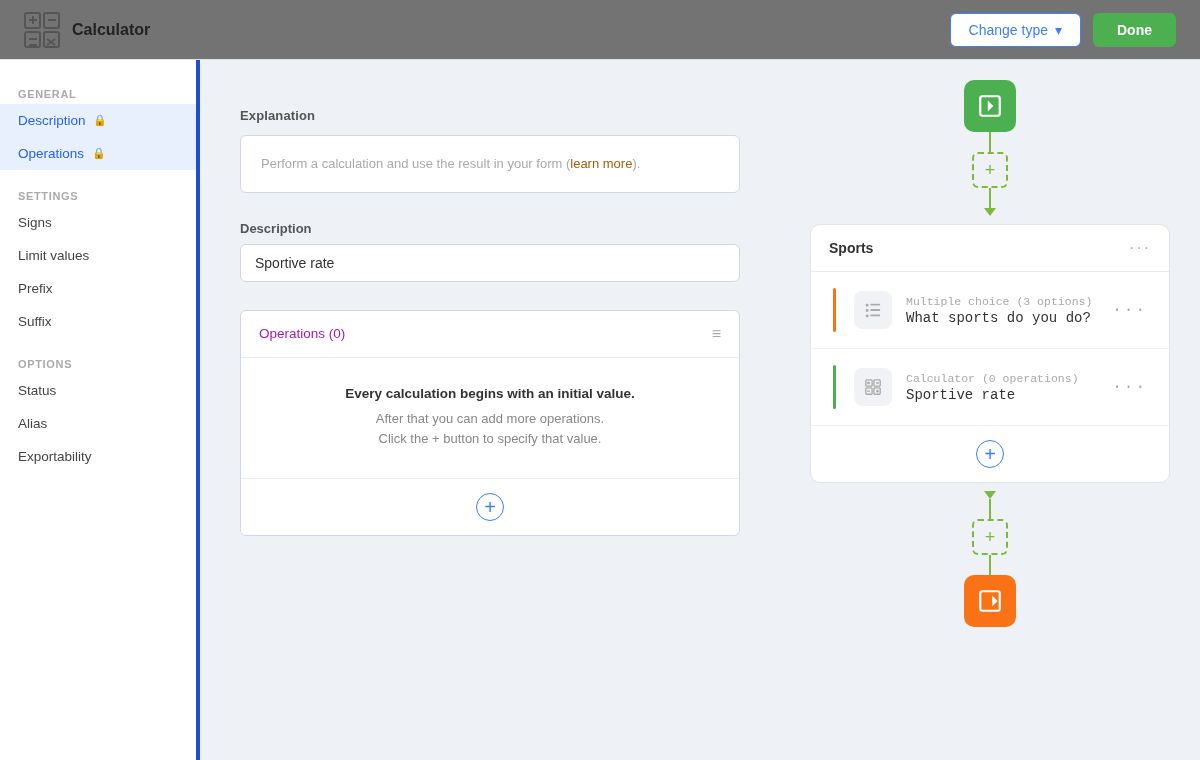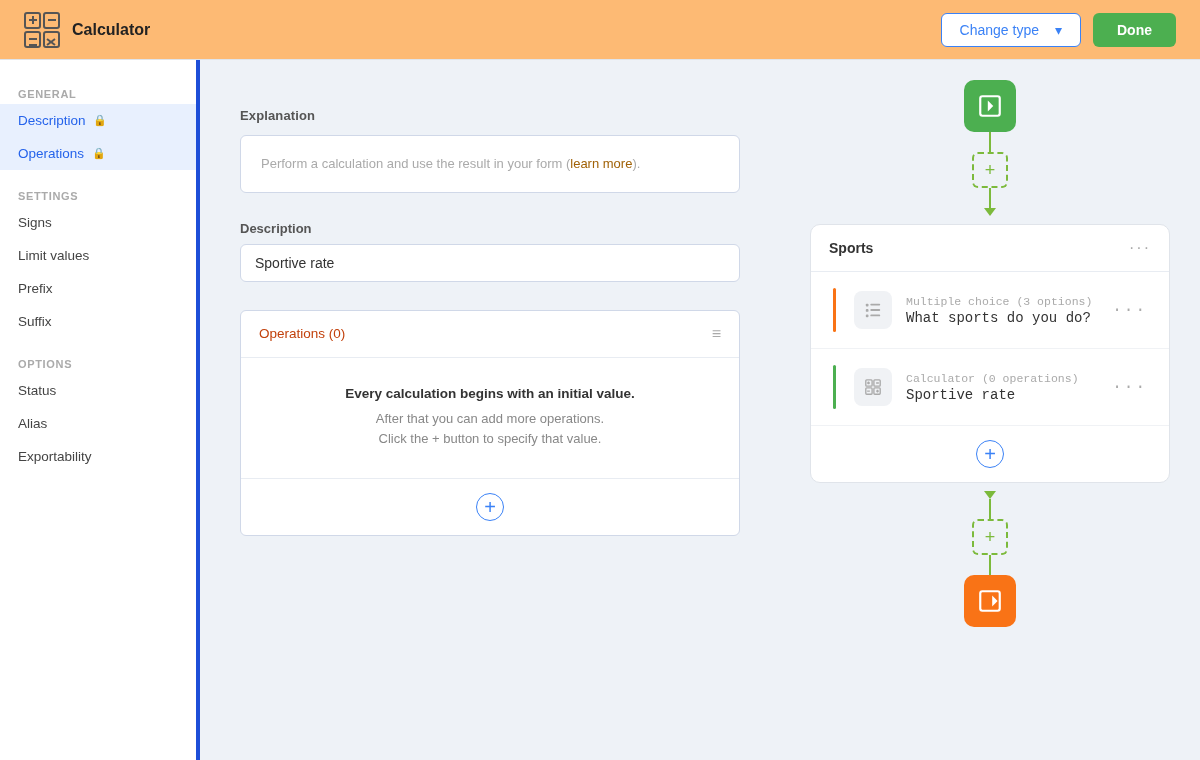--- a/index.html
+++ b/index.html
@@ -1,31 +1,31 @@
 <!DOCTYPE html>
 <html><head>
   <meta charset="utf-8">
   <style>
     * { box-sizing: border-box; margin: 0; padding: 0; }
     body { font-family: -apple-system, BlinkMacSystemFont, 'Segoe UI', sans-serif; background: #eef2f7; height: 760px; overflow: hidden; }
 
     
     .header {
       display: flex; align-items: center; justify-content: space-between;
-      background: #fdba74; height: 60px; padding: 0 24px;
+      background: #737373; height: 60px; padding: 0 24px;
       border-bottom: 1px solid #e0e4ea; position: relative; z-index: 10;
     }
     .header-left { display: flex; align-items: center; gap: 12px; }
     .header-logo { width: 36px; height: 36px; }
     .header-title { font-size: 16px; font-weight: 600; color: #222; }
     .header-actions { display: flex; align-items: center; gap: 12px; }
     .btn-change-type {
       border: 1.5px solid #3b82f6; background: #fff; color: #3b82f6;
       padding: 8px 18px; border-radius: 6px; font-size: 14px; cursor: pointer;
-      display: flex; align-items: center; gap: 16px;
+      display: flex; align-items: center; gap: 7px;
     }
     .btn-done {
       background: #4caf50; color: #fff; border: none;
       padding: 9px 24px; border-radius: 6px; font-size: 14px; font-weight: 600; cursor: pointer;
     }
 
     
     .layout { display: flex; height: calc(760px - 60px); }
 
     
@@ -73,21 +73,21 @@
     }
 
     
     .operations-box {
       border: 1.5px solid #d0d8e8; border-radius: 6px; background: #fff; overflow: hidden;
     }
     .operations-header {
       display: flex; align-items: center; justify-content: space-between;
       padding: 14px 18px; border-bottom: 1px solid #e8ecf2;
     }
-    .operations-header-title { font-size: 13.5px; font-weight: 500; color: #c2410c; }
+    .operations-header-title { font-size: 13.5px; font-weight: 500; color: #a21caf; }
     .hamburger-icon { color: #aaa; font-size: 16px; cursor: pointer; }
     .operations-body { padding: 28px 20px; text-align: center; }
     .operations-body-title { font-size: 13.5px; font-weight: 700; color: #333; margin-bottom: 8px; }
     .operations-body-text { font-size: 13px; color: #888; line-height: 1.6; }
     .operations-footer {
       padding: 14px; display: flex; align-items: center; justify-content: center;
       border-top: 1px solid #e8ecf2;
     }
     .add-btn {
       width: 28px; height: 28px; border-radius: 50%; border: 1.5px solid #3b82f6;

